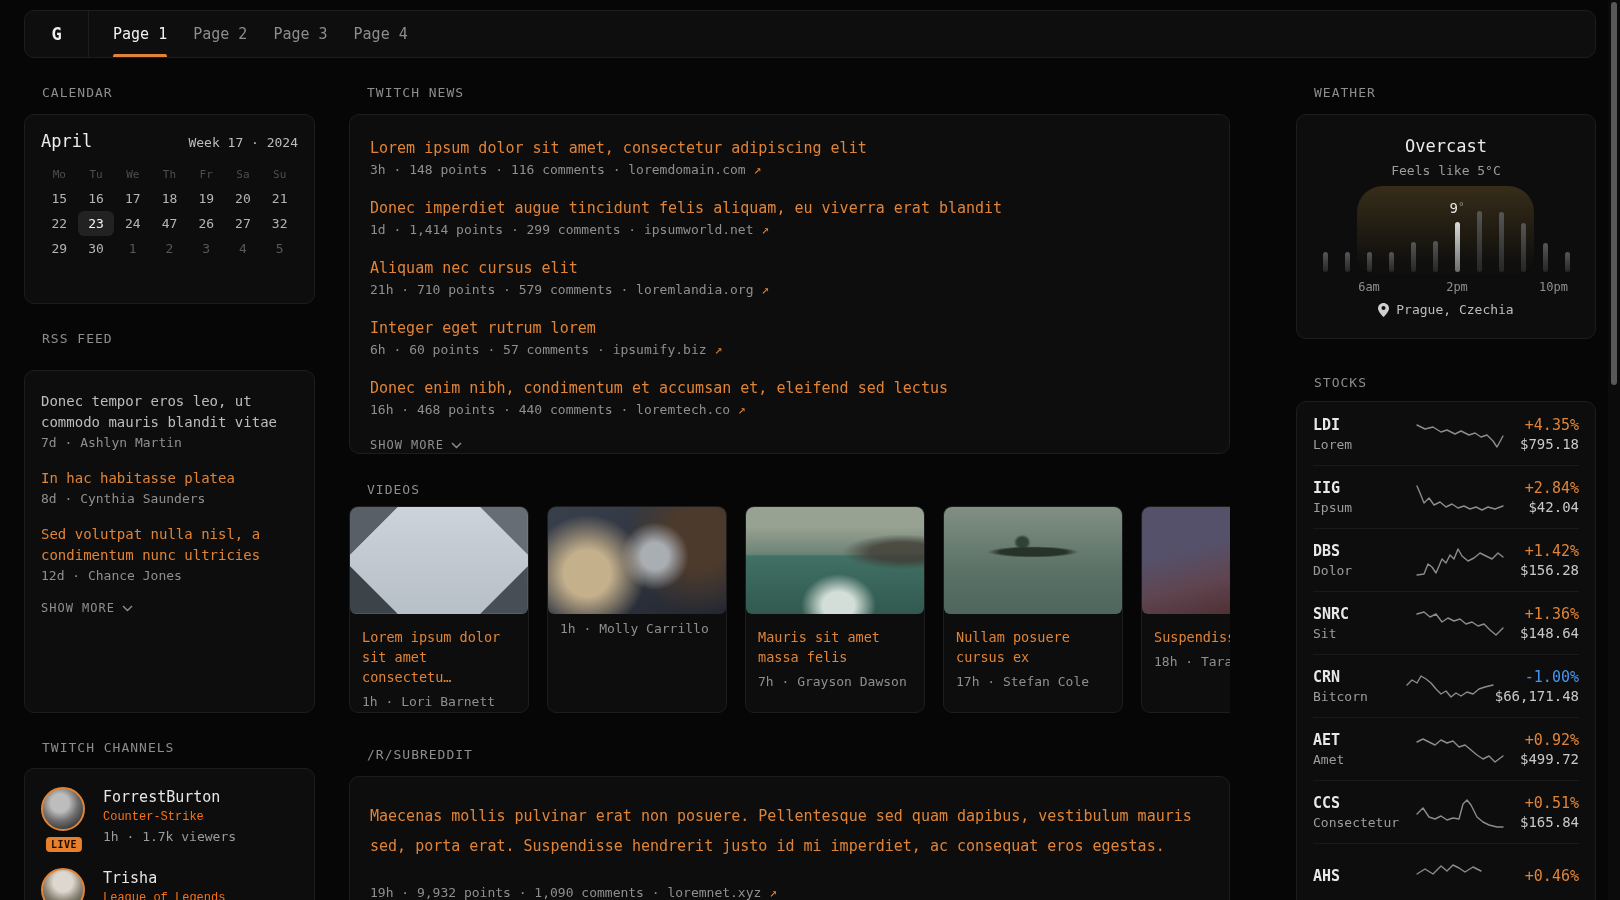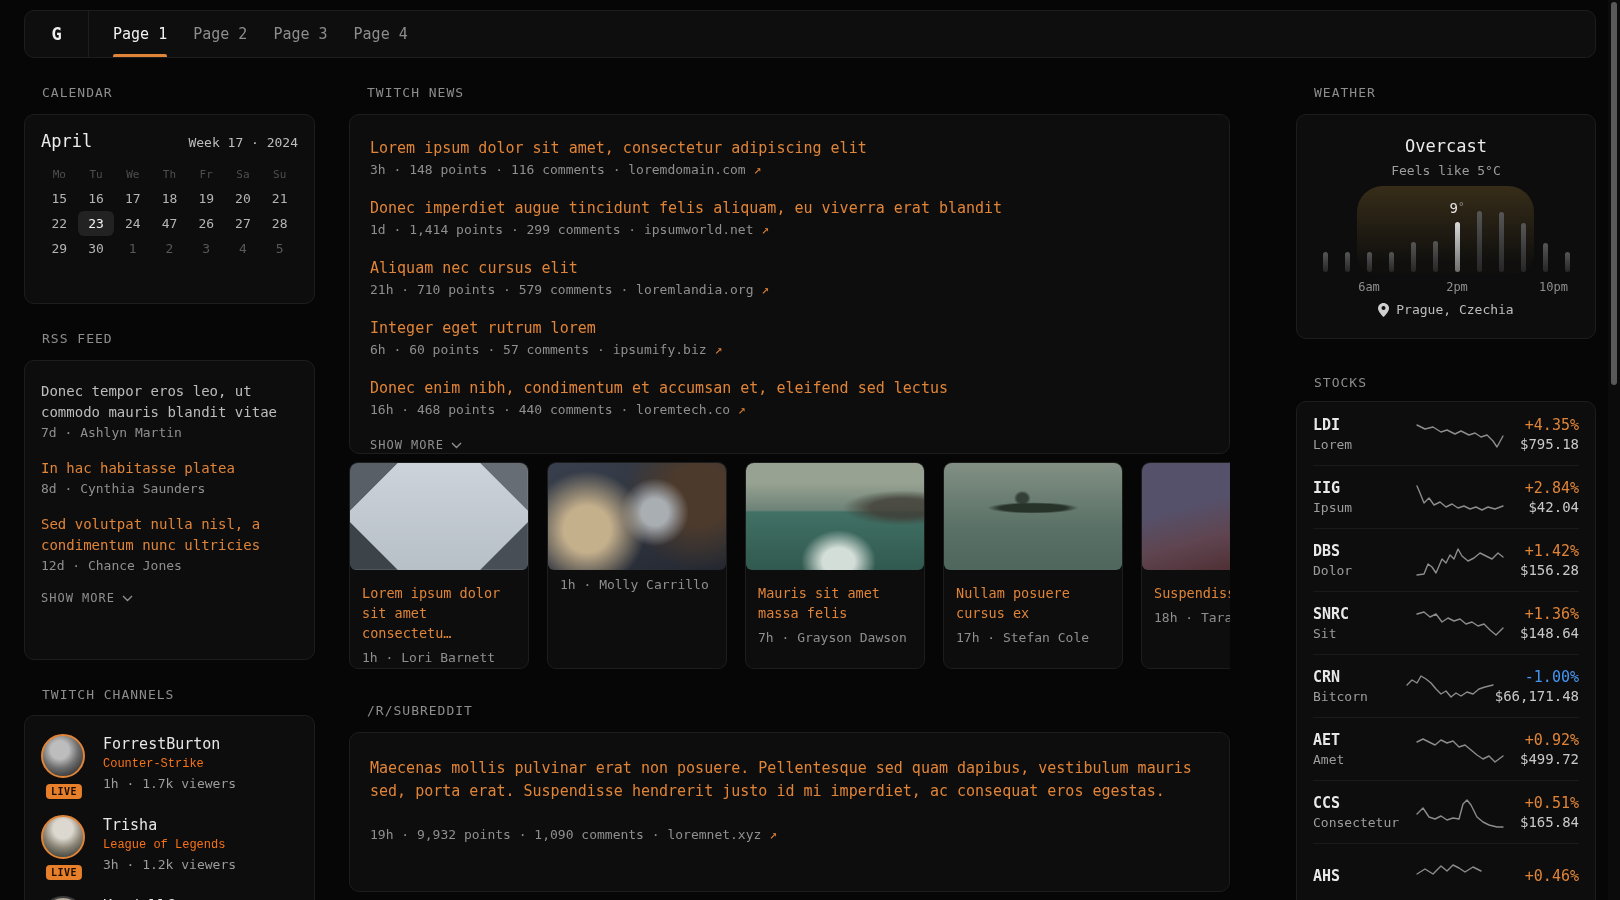--- a/index.html
+++ b/index.html
@@ -39,21 +39,21 @@
   .calendar-card { margin-top:13px; height:190px; padding:16px; }
   .cal-head { display:flex; justify-content:space-between; align-items:baseline; }
   .cal-month { font-size:17px; color:#ececec; }
   .cal-week { font-size:13px; color:#bdbdbd; }
   .cal-grid { display:grid; grid-template-columns:repeat(7,1fr); margin-top:14px; row-gap:0; }
   .cal-weekday { text-align:center; font-size:11px; color:#4e4e4e; padding:3px 0 5px; }
   .cal-date { text-align:center; font-size:13px; color:#b5b5b5; padding:5px 0; border-radius:6px; }
   .cal-date.dim { color:#585858; }
   .cal-date.selected { background:#222222; color:#f2f2f2; }
   
-  .rss-card { margin-top:13px; height:300px; padding:20px 16px; }
+  .rss-card { margin-top:23px; height:343px; padding:20px 16px; }
   .feed-item { margin-bottom:18px; }
   .feed-title { font-size:14px; line-height:21px; color:var(--accent); cursor:pointer; }
   .feed-title.muted { color:#bdbdbd; }
   .feed-meta { font-size:13px; color:#8f8f8f; margin-top:2px; }
   .show-more { display:flex; align-items:center; gap:7px; font-size:12px; letter-spacing:1px; color:#8f8f8f; cursor:pointer; margin-top:4px; }
   .show-more svg { stroke:#8f8f8f; }
   
   .twitch-card { margin-top:12px; height:218px; padding:18px 16px; overflow:hidden; }
   .channel-row { display:flex; gap:16px; margin-bottom:21px; cursor:pointer; }
   .avatar-wrap { position:relative; width:46px; flex:0 0 46px; }
@@ -68,21 +68,21 @@
   .channel-name { font-size:15px; color:#e6e6e6; line-height:20px; }
   .channel-game { font-size:12px; color:#f97316; line-height:20px;font-family:Liberation Mono, monospace; }
   .channel-meta { font-size:13px; color:#9c9c9c; line-height:20px; }
   
   .hn-card { margin-top:13px; height:340px; padding:23px 20px; }
   .post { margin-bottom:21px; }
   .post-title { font-size:15px; line-height:20px; color:var(--accent); cursor:pointer; }
   .post-meta { font-size:13px; color:#8f8f8f; margin-top:4px; }
   .ext-arrow { color:var(--accent); }
   .reddit-card { margin-top:13px; height:160px; padding:24px 20px; }
-  .reddit-card .post-title { line-height:23px; }
+  .reddit-card .post-title { line-height:30px; }
   .reddit-card .post-meta { margin-top:24px; }
   
   .videos-row { margin-top:8px; display:flex; gap:18px; width:881px; overflow:hidden; }
   .video-card { flex:0 0 180px; width:180px; height:207px; background:var(--card); border:1px solid var(--border); border-radius:9px; cursor:pointer; }
   .video-thumb { width:178px; height:107px; border-radius:8px 8px 6px 6px; }
   .video-title { padding:13px 12px 0; font-size:13.5px; line-height:20px; color:var(--accent); }
   .video-meta { padding:7px 12px 0; font-size:13px; color:#8f8f8f; }
   .thumb-towers { background:
       linear-gradient(135deg,#585f66 0 30%,rgba(0,0,0,0) 30.8%) top left/55% 55% no-repeat,
       linear-gradient(-135deg,#666d74 0 30%,rgba(0,0,0,0) 30.8%) top right/55% 55% no-repeat,
@@ -181,21 +181,21 @@
           <div class="cal-date">18</div>
           <div class="cal-date">19</div>
           <div class="cal-date">20</div>
           <div class="cal-date">21</div>
           <div class="cal-date">22</div>
           <div class="cal-date selected">23</div>
           <div class="cal-date">24</div>
           <div class="cal-date">47</div>
           <div class="cal-date">26</div>
           <div class="cal-date">27</div>
-          <div class="cal-date">28</div>
+          <div class="cal-date">32</div>
           <div class="cal-date">29</div>
           <div class="cal-date">30</div>
           <div class="cal-date dim">1</div>
           <div class="cal-date dim">2</div>
           <div class="cal-date dim">3</div>
           <div class="cal-date dim">4</div>
           <div class="cal-date dim">5</div>
         </div>
     </div>
 
@@ -280,20 +280,21 @@
         <div class="post-meta"><span>16h · 468 points · 440 comments · </span><span>loremtech.co</span> <span class="ext-arrow">↗</span></div>
       </div>
       <div class="show-more">
         <span>SHOW MORE</span>
         <span><svg width="11" height="7" viewBox="0 0 11 7" fill="none">
               <polyline points="1,1 5.5,5.5 10,1" stroke-width="1.4"></polyline>
             </svg></span>
       </div>
     </div>
 
+    <div class="section-label" style="margin-top:28px;">VIDEOS</div>
     <div class="videos-row">
       <div class="video-card">
         <div class="video-thumb thumb-towers"></div>
         <div class="video-title">Lorem ipsum dolor sit amet consectetu…</div>
         <div class="video-meta">1h · Lori Barnett</div>
       </div>
       <div class="video-card">
         <div class="video-thumb thumb-camera"></div>
         <div class="video-meta">1h · Molly Carrillo</div>
       </div>

